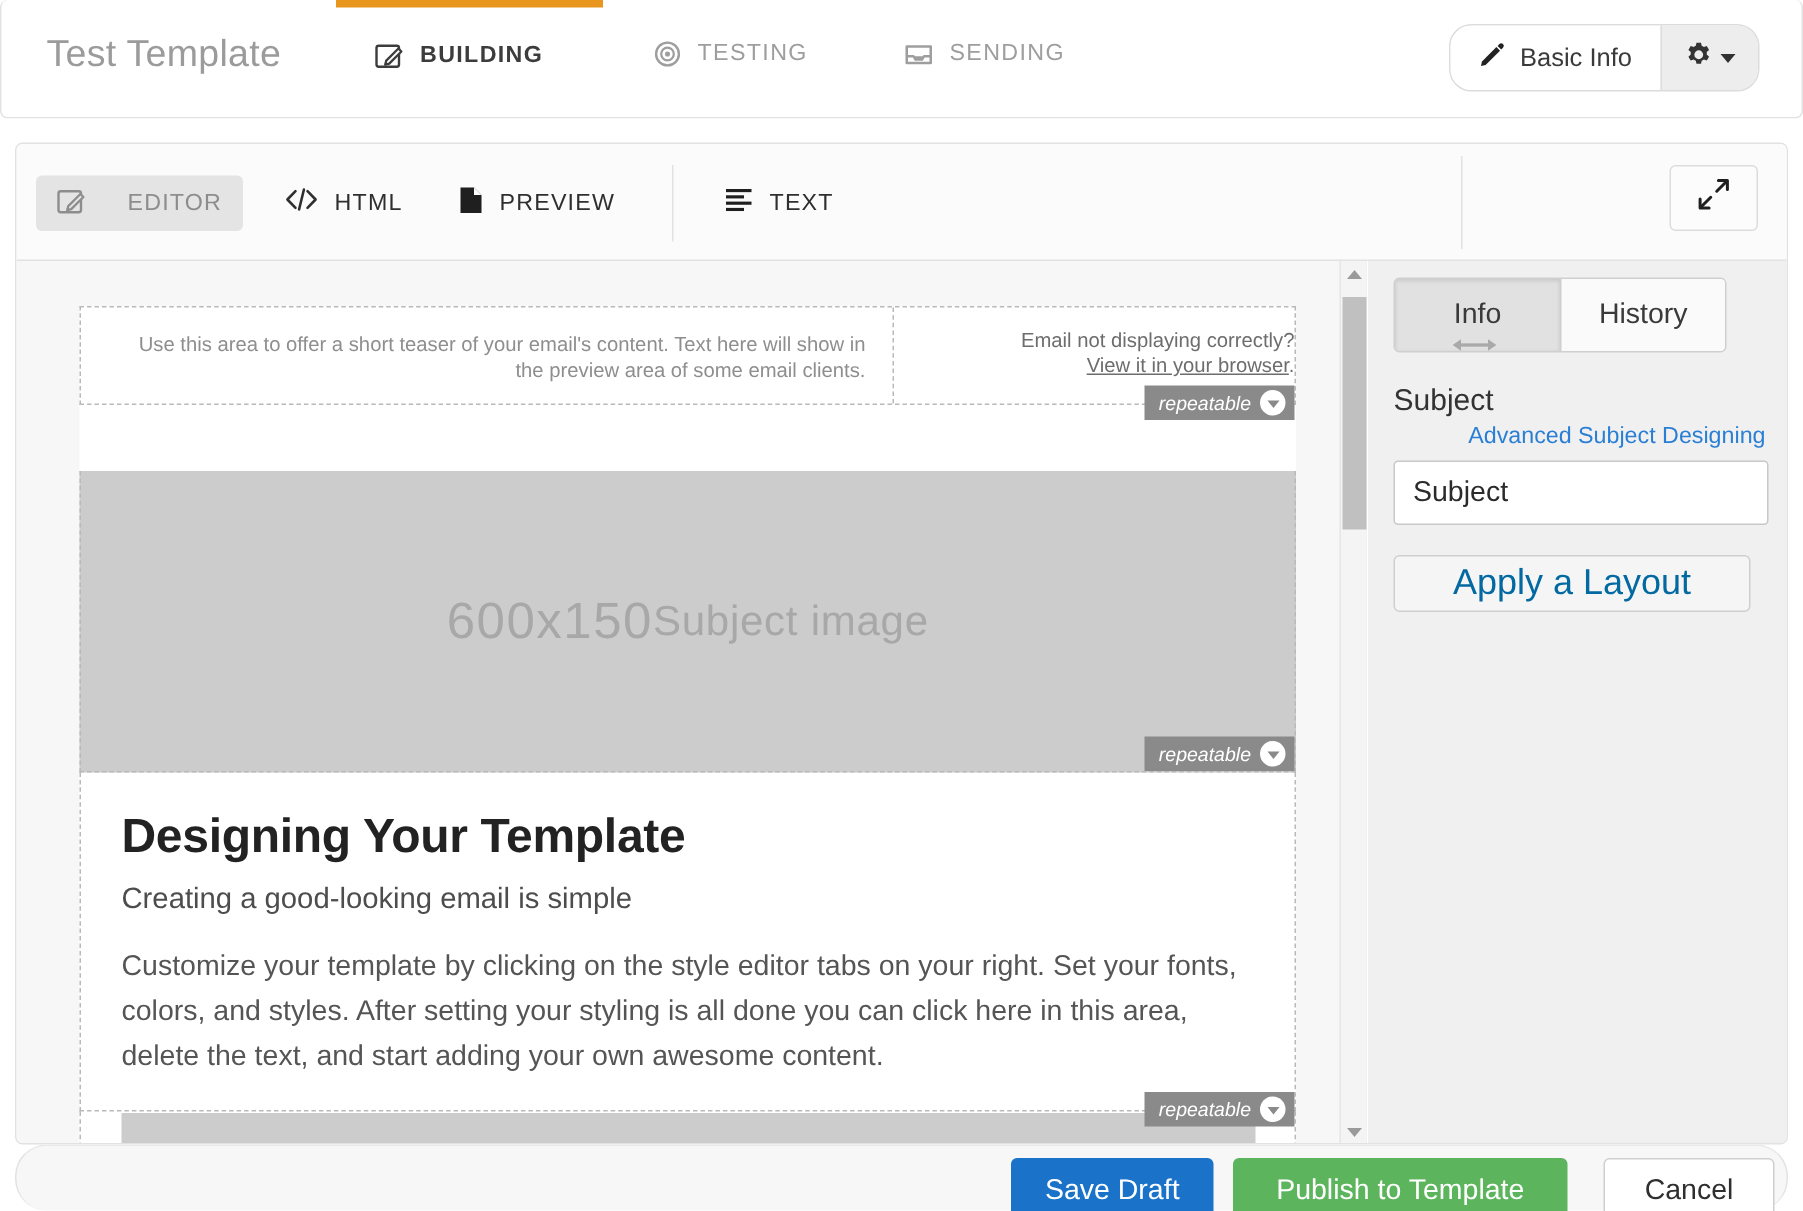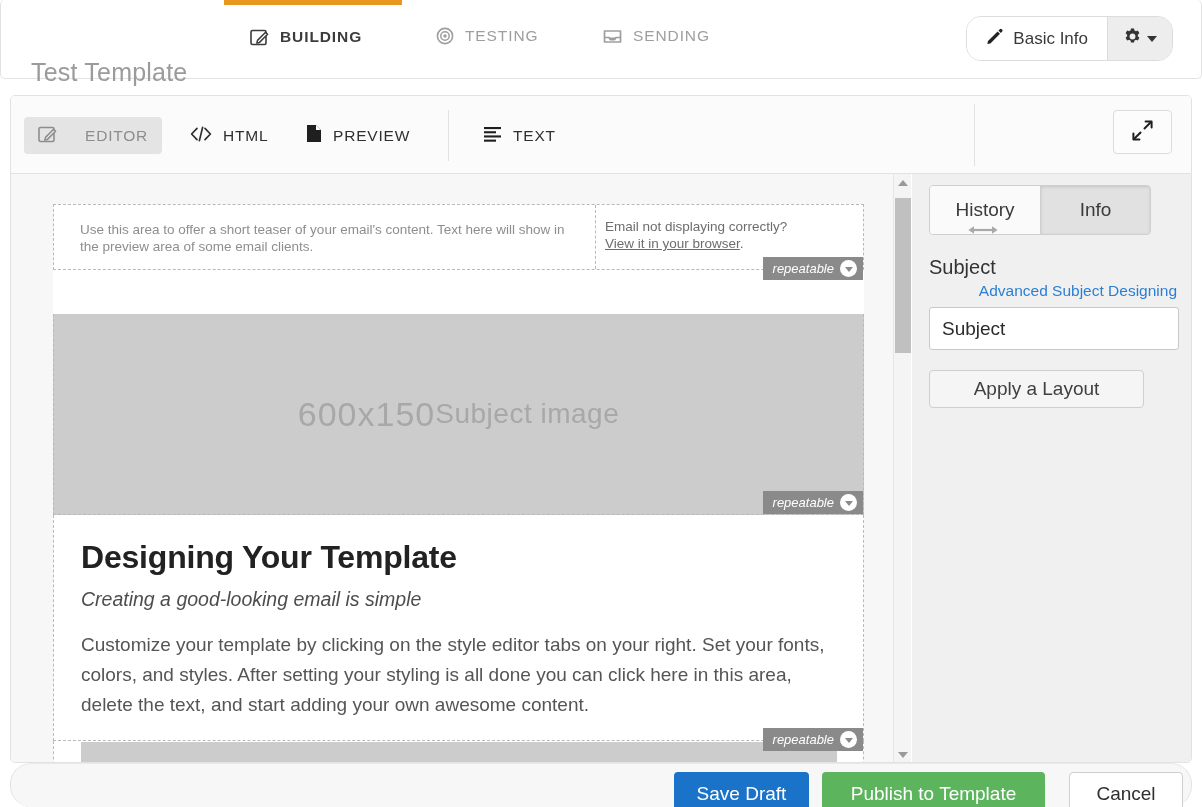--- a/index.html
+++ b/index.html
@@ -29,21 +29,20 @@
     z-index: 4;
   }
   .tmpl-title {
     position: absolute;
     left: 30px; top: 22px;
     font-size: 25px;
     color: #9b9b9b;
     font-weight: 400;
     letter-spacing: .2px;
     white-space: nowrap;
-    margin-top: 36px;
   }
   .mode-tab {
     position: absolute;
     top: 27px;
     display: flex;
     align-items: center;
     gap: 11px;
     font-size: 15.5px;
     letter-spacing: .9px;
     color: #9e9e9e;
@@ -171,21 +170,21 @@
   .email-doc {
     position: absolute;
     left: 42px; top: 30px;
     width: 811px;
     background: #ffffff;
   }
   .blk {
     position: relative;
     border: 1px dashed #b9b9b9;
   }
-  .preheader-row { display: flex; }
+  .preheader-row { display: flex; text-align: right; }
   .preheader-left {
     flex: 0 0 542px;
     padding: 16px 18px 14px 26px;
     border-right: 1px dashed #b9b9b9;
   }
   .preheader-left p {
     margin: 0;
     font-size: 13.5px;
     line-height: 17px;
     color: #8e8e8e;
@@ -228,21 +227,20 @@
     line-height: 41px;
     font-weight: bold;
     color: #222222;
     letter-spacing: -.2px;
   }
   .body-blk h2 {
     margin: 8px 0 0 0;
     font-size: 19.5px;
     line-height: 26px;
     font-weight: normal;
-    font-style: italic;
     color: #4d4d4d;
   }
   .body-blk p {
     margin: 18px 0 0 0;
     font-size: 19px;
     line-height: 30px;
     color: #555555;
   }
   .bottom-blk {
     border-top: none;
@@ -376,26 +374,26 @@
     font-size: 19px;
     color: #2b2b2b;
     padding: 0 12px;
     font-family: inherit;
     outline: none;
   }
   .subject-input::placeholder { color: #2b2b2b; }
   .layout-btn {
     position: absolute;
     left: 17px; top: 196px;
-    width: 215px; height: 38px;
+    width: 238px; height: 38px;
     background: #f5f5f5;
     border: 1px solid #cfcfcf;
     border-radius: 4px;
-    font-size: 19px;
-    color: #404040;
+    font-size: 24px;
+    color: #0369a1;
     cursor: pointer;
     font-family: inherit;
   }
 
   
   .action-bar {
     position: absolute;
     left: 10px; top: 763px;
     width: 1182px; height: 44px;
     background: #f7f7f7;
@@ -618,22 +616,22 @@
       <i></i>
     </div>
     <div class="vs-thumb"></div>
     <div class="vs-arrow down">
       <i></i>
     </div>
   </div>
 
   <div class="side-panel">
     <div class="seg-group">
+      <button class="seg-btn is-active">Info</button>
       <button class="seg-btn">History</button>
-      <button class="seg-btn is-active">Info</button>
     </div>
     <div class="subject-label">Subject</div>
     <div class="adv-link">Advanced Subject Designing</div>
     <input class="subject-input" type="text" placeholder="Subject" style="">
     <button class="layout-btn">Apply a Layout</button>
   </div>
 
 </div>
 
 <div class="action-bar">

